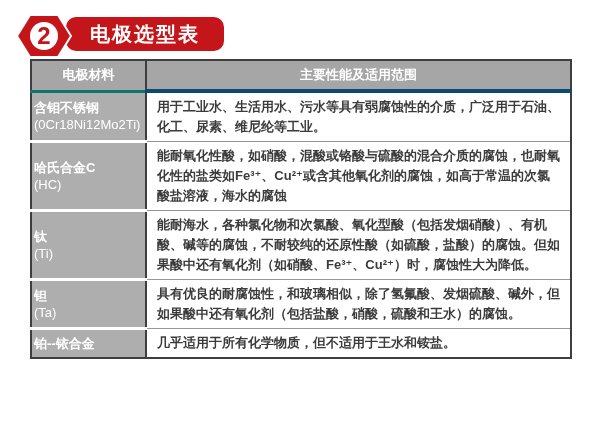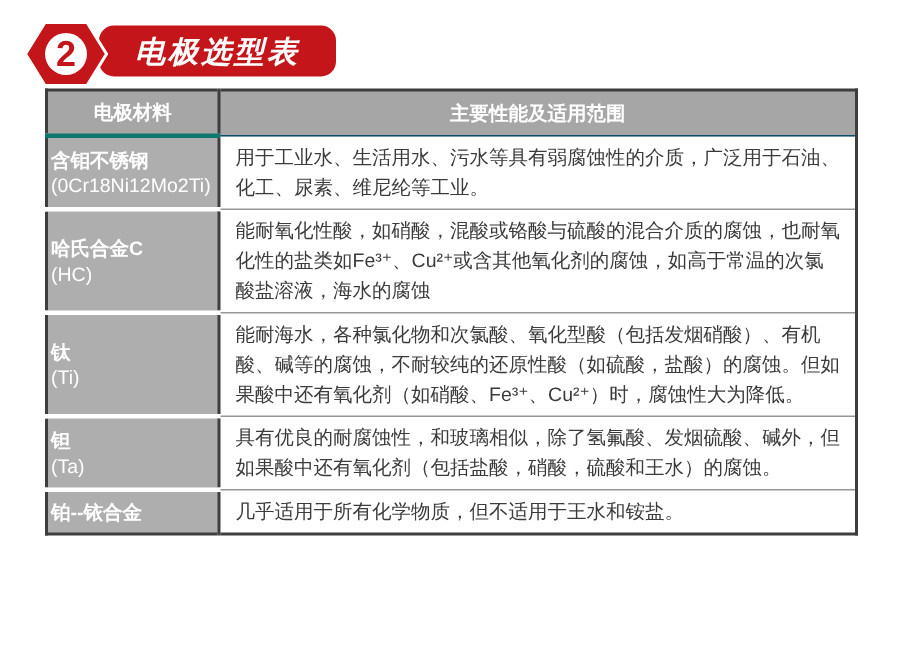--- a/index.html
+++ b/index.html
@@ -9,49 +9,49 @@
     -webkit-font-smoothing:antialiased;
   }
   
   .hdr{position:absolute;left:8px;top:6px;height:48px;}
   .banner{
     position:absolute;left:58px;top:11px;width:158px;height:34px;
     background:#c4151b;border-radius:10px;
     display:flex;align-items:center;justify-content:center;
   }
   .banner span{
-    color:#ffffff;font-size:20px;font-weight:bold;letter-spacing:2px;font-style:italic;
+    color:#ffffff;font-size:20px;font-weight:bold;letter-spacing:2px;
   }
   .badge{position:absolute;left:8px;top:7px;width:56px;height:46px;}
   
   .tbl{
     position:absolute;left:30px;top:59px;width:542px;
     border-collapse:collapse;table-layout:fixed;
     border:2px solid #3e3e3e;
   }
   .tbl col.c1{width:115px;}
   .tbl th,.tbl td{
     font-size:13px;box-sizing:border-box;
   }
   .tbl thead th{
     background:#a6a6a6;color:#ffffff;font-weight:bold;
     padding:5px 4px;text-align:center;
   }
   .tbl thead th.hc1{border-right:2px solid #3e3e3e;border-bottom:3px solid #0f766e;}
-  .tbl thead th.hc2{border-bottom:1px solid #0c4a6e;margin-left:42px;}
+  .tbl thead th.hc2{border-bottom:4px solid #0c4a6e;margin-left:42px;}
   td.mat{
     background:#aeaeae;color:#ffffff;font-weight:bold;text-align:left;
     vertical-align:middle;line-height:17px;padding:4px 2px;
     border-right:2px solid #3e3e3e;border-bottom:3px solid #ffffff;
   }
   td.mat .sub{font-weight:normal;}
   td.desc{
     color:#3b3b3b;text-align:left;vertical-align:middle;
     line-height:20px;padding:4px 10px;
-    border-bottom:1px solid #979797;background:#ffffff;
+    border-bottom:1px solid #979797;background:#ffffff;font-weight:bold;
   }
   .tbl tr:last-child td{border-bottom:none;}
 </style>
 </head>
 <body>
 
 <div class="hdr">
   <div class="banner">
     <span>电极选型表</span>
   </div>

